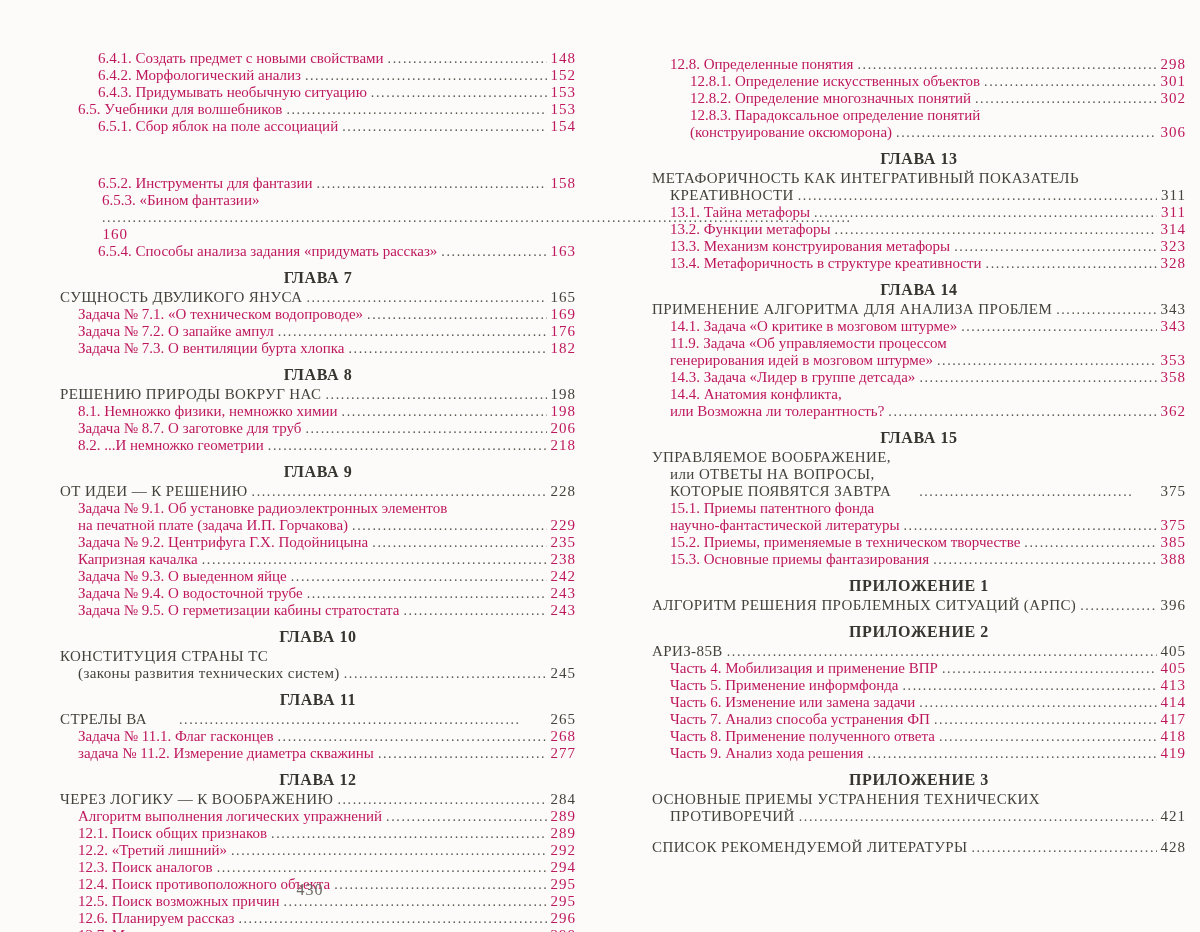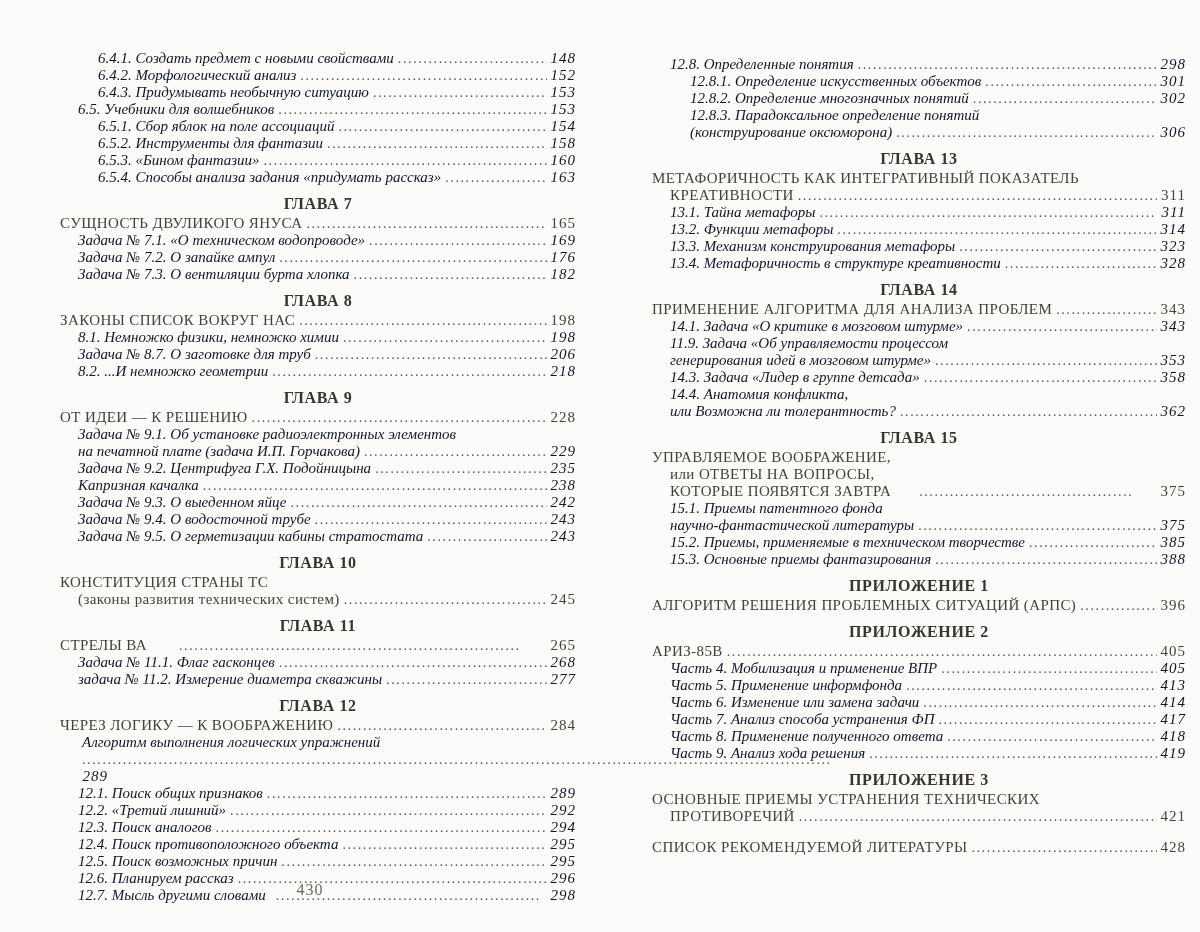--- a/index.html
+++ b/index.html
@@ -18,21 +18,21 @@
   .heading {
     text-align: center;
     font-weight: bold;
     font-size: 16px;
     line-height: 17px;
     letter-spacing: 0.6px;
     color: #383530;
     margin: 9px 0 3px 0;
   }
   .entry { font-size: 15px; }
-  .entry.italic { font-style: italic; color: #0f172a; }
+  .entry.italic { color: #be185d; }
   .entry.caps { color: #45423c; letter-spacing: 0.4px; }
   .entry.gap { margin-top: 14px; }
   .line { line-height: 17px; }
   .line.last { display: flex; align-items: baseline; }
   .line .t { white-space: nowrap; }
   .leader {
     flex: 1 1 auto;
     overflow: hidden;
     white-space: nowrap;
     margin: 0 3px 0 4px;
@@ -96,28 +96,28 @@
         </div>
       </div>
       <div class="entry italic">
         <div class="line last" style="padding-left: 38px;">
           <span class="t">6.5.1. Сбор яблок на поле ассоциаций</span>
           <span class="leader"></span>
           <span class="pg">154</span>
         </div>
       </div>
       <div class="entry italic">
-        <div class="line last" style="padding-left: 38px;">
+        <div class="line last" style="padding-left: 38px; margin-top: 40px;">
           <span class="t">6.5.2. Инструменты для фантазии</span>
           <span class="leader"></span>
           <span class="pg">158</span>
         </div>
       </div>
       <div class="entry italic">
-        <div class="line last" style="padding-left: 38px;">
+        <div class="line last" style="padding-left: 38px; flex-direction: column;">
           <span class="t">6.5.3. «Бином фантазии»</span>
           <span class="leader"></span>
           <span class="pg">160</span>
         </div>
       </div>
       <div class="entry italic">
         <div class="line last" style="padding-left: 38px;">
           <span class="t">6.5.4. Способы анализа задания «придумать рассказ»</span>
           <span class="leader"></span>
           <span class="pg">163</span>
@@ -148,21 +148,21 @@
       <div class="entry italic">
         <div class="line last" style="padding-left: 18px;">
           <span class="t">Задача № 7.3. О вентиляции бурта хлопка</span>
           <span class="leader"></span>
           <span class="pg">182</span>
         </div>
       </div>
       <div class="heading">ГЛАВА 8</div>
       <div class="entry caps">
         <div class="line last" style="padding-left: 0px;">
-          <span class="t">ЗАКОНЫ СПИСОК ВОКРУГ НАС</span>
+          <span class="t">РЕШЕНИЮ ПРИРОДЫ ВОКРУГ НАС</span>
           <span class="leader"></span>
           <span class="pg">198</span>
         </div>
       </div>
       <div class="entry italic">
         <div class="line last" style="padding-left: 18px;">
           <span class="t">8.1. Немножко физики, немножко химии</span>
           <span class="leader"></span>
           <span class="pg">198</span>
         </div>
@@ -265,21 +265,21 @@
       </div>
       <div class="heading">ГЛАВА 12</div>
       <div class="entry caps">
         <div class="line last" style="padding-left: 0px;">
           <span class="t">ЧЕРЕЗ ЛОГИКУ — К ВООБРАЖЕНИЮ</span>
           <span class="leader"></span>
           <span class="pg">284</span>
         </div>
       </div>
       <div class="entry italic">
-        <div class="line last" style="padding-left: 18px; flex-direction: column;">
+        <div class="line last" style="padding-left: 18px;">
           <span class="t">Алгоритм выполнения логических упражнений</span>
           <span class="leader"></span>
           <span class="pg">289</span>
         </div>
       </div>
       <div class="entry italic">
         <div class="line last" style="padding-left: 18px;">
           <span class="t">12.1. Поиск общих признаков</span>
           <span class="leader"></span>
           <span class="pg">289</span>

